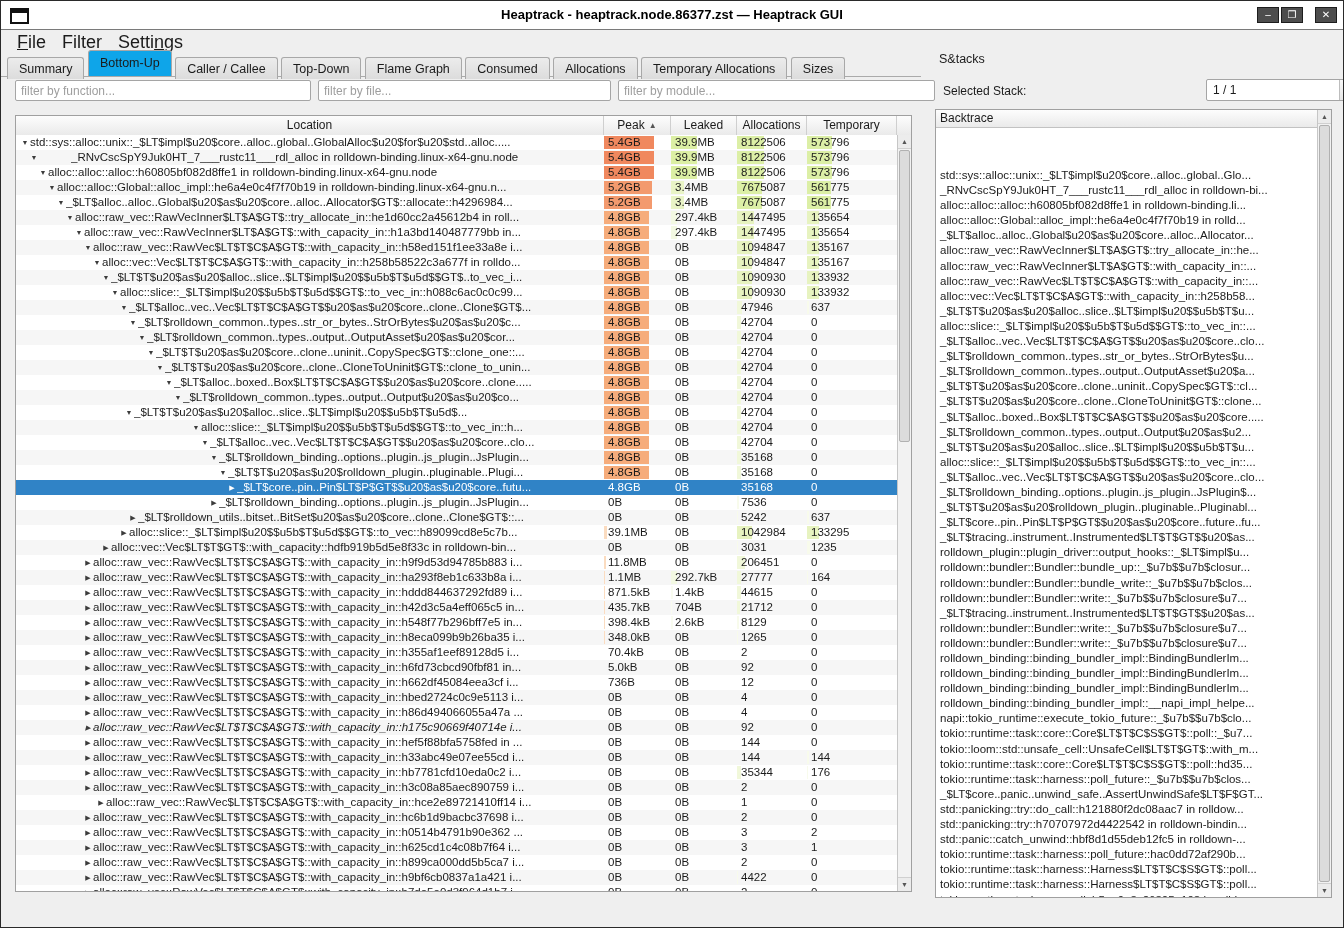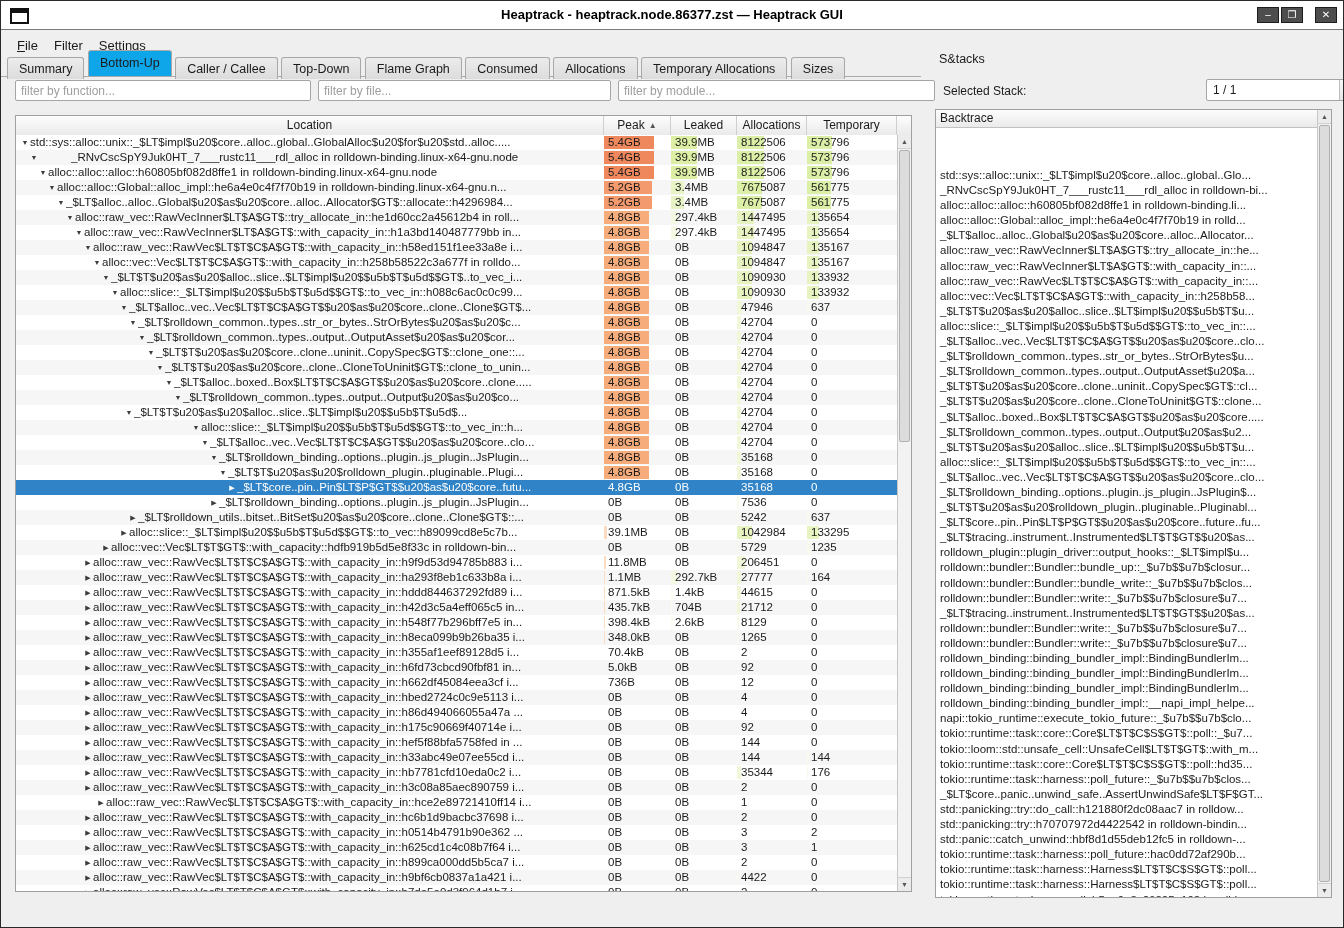--- a/index.html
+++ b/index.html
@@ -8,21 +8,21 @@
        box-sizing:border-box;border:1px solid #2a2a2a;}
   
   .titlebar{position:absolute;left:0;top:0;width:100%;height:28px;background:#ffffff;border-bottom:1px solid #7a7a7a;}
   .title{position:absolute;left:0;right:0;top:6px;text-align:center;font-weight:bold;font-size:13px;color:#000;}
   .win-icon{position:absolute;left:9px;top:7px;width:15px;height:12px;border:2px solid #111;background:#fff;}
   .win-icon::before{content:"";position:absolute;left:0;top:0;right:0;height:3px;background:#111;}
   .win-btn{position:absolute;top:6px;width:22px;height:16px;background:#4d4d4d;border:1px solid #1d1d1d;
            color:#fff;font-size:10px;line-height:14px;text-align:center;box-sizing:border-box;}
   
   .menubar{position:absolute;left:0;top:29px;width:100%;height:20px;}
-  .menu-item{display:inline-block;padding:8px 8px;font-size:13px;}
+  .menu-item{display:inline-block;padding:2px 8px;font-size:18px;}
   .menu-item:first-child{margin-left:8px;}
   
   .tabbar{position:absolute;left:0;top:49px;width:920px;height:26px;border-bottom:1px solid #aaaaaa;white-space:nowrap;}
   .tab{display:inline-block;position:relative;top:3px;height:22px;line-height:22px;padding:0 11px;font-size:12.5px;
        background:linear-gradient(#ececec,#dcdcdc);border:1px solid #a8a8a8;border-bottom:none;
        border-radius:3px 3px 0 0;margin-right:-1px;vertical-align:bottom;box-sizing:border-box;}
   .tab:first-child{margin-left:6px;}
   .tab.active{background:#0ea5e9;height:26px;line-height:25px;top:0;z-index:2;}
   
   .filter-input{position:absolute;top:79px;height:21px;border:1px solid #a5a5a5;border-radius:2px;background:#fff;
@@ -385,21 +385,21 @@
         <div class="cell num"><i class="bar" style="width: 22%; background: rgb(231, 243, 192);"></i><span class="txt">1042984</span></div>
         <div class="cell num"><i class="bar" style="width: 13%; background: rgb(231, 243, 192);"></i><span class="txt">133295</span></div>
       </div>
       <div class="trow odd">
         <div class="cell loc" style="padding-left: 85px;">
           <span class="exp">▶</span>
           <span class="ltxt">alloc::vec::Vec$LT$T$GT$::with_capacity::hdfb919b5d5e8f33c in rolldown-bin...</span>
         </div>
         <div class="cell num"><span class="txt">0B</span></div>
         <div class="cell num"><span class="txt">0B</span></div>
-        <div class="cell num"><i class="bar" style="width: 2%; background: rgb(248, 251, 236);"></i><span class="txt">5729</span></div>
+        <div class="cell num"><i class="bar" style="width: 2%; background: rgb(248, 251, 236);"></i><span class="txt">3031</span></div>
         <div class="cell num"><i class="bar" style="width: 3%; background: rgb(248, 251, 236);"></i><span class="txt">1235</span></div>
       </div>
       <div class="trow">
         <div class="cell loc" style="padding-left: 67px;">
           <span class="exp">▶</span>
           <span class="ltxt">alloc::raw_vec::RawVec$LT$T$C$A$GT$::with_capacity_in::h9f9d53d94785b883 i...</span>
         </div>
         <div class="cell num"><i class="bar" style="width: 3%; background: rgb(251, 220, 192);"></i><span class="txt">11.8MB</span></div>
         <div class="cell num"><span class="txt">0B</span></div>
         <div class="cell num"><i class="bar" style="width: 12%; background: rgb(241, 248, 218);"></i><span class="txt">206451</span></div>
@@ -499,21 +499,21 @@
         <div class="cell loc" style="padding-left: 67px;">
           <span class="exp">▶</span>
           <span class="ltxt">alloc::raw_vec::RawVec$LT$T$C$A$GT$::with_capacity_in::h86d494066055a47a ...</span>
         </div>
         <div class="cell num"><span class="txt">0B</span></div>
         <div class="cell num"><span class="txt">0B</span></div>
         <div class="cell num"><span class="txt">4</span></div>
         <div class="cell num"><span class="txt">0</span></div>
       </div>
       <div class="trow odd">
-        <div class="cell loc" style="padding-left: 67px;">
+        <div class="cell loc" style="padding-left: 67px; font-style: italic;">
           <span class="exp">▶</span>
           <span class="ltxt">alloc::raw_vec::RawVec$LT$T$C$A$GT$::with_capacity_in::h175c90669f40714e i...</span>
         </div>
         <div class="cell num"><span class="txt">0B</span></div>
         <div class="cell num"><span class="txt">0B</span></div>
         <div class="cell num"><span class="txt">92</span></div>
         <div class="cell num"><span class="txt">0</span></div>
       </div>
       <div class="trow">
         <div class="cell loc" style="padding-left: 67px;">

